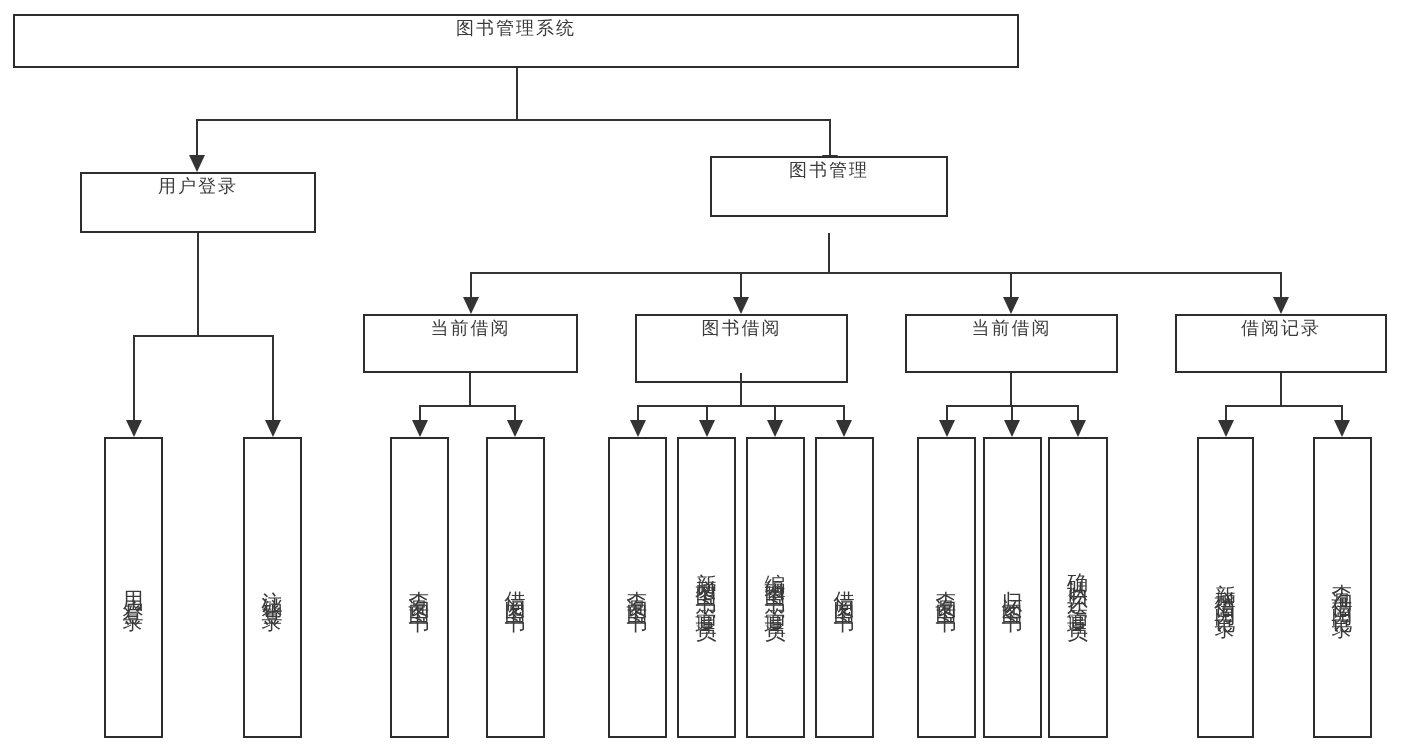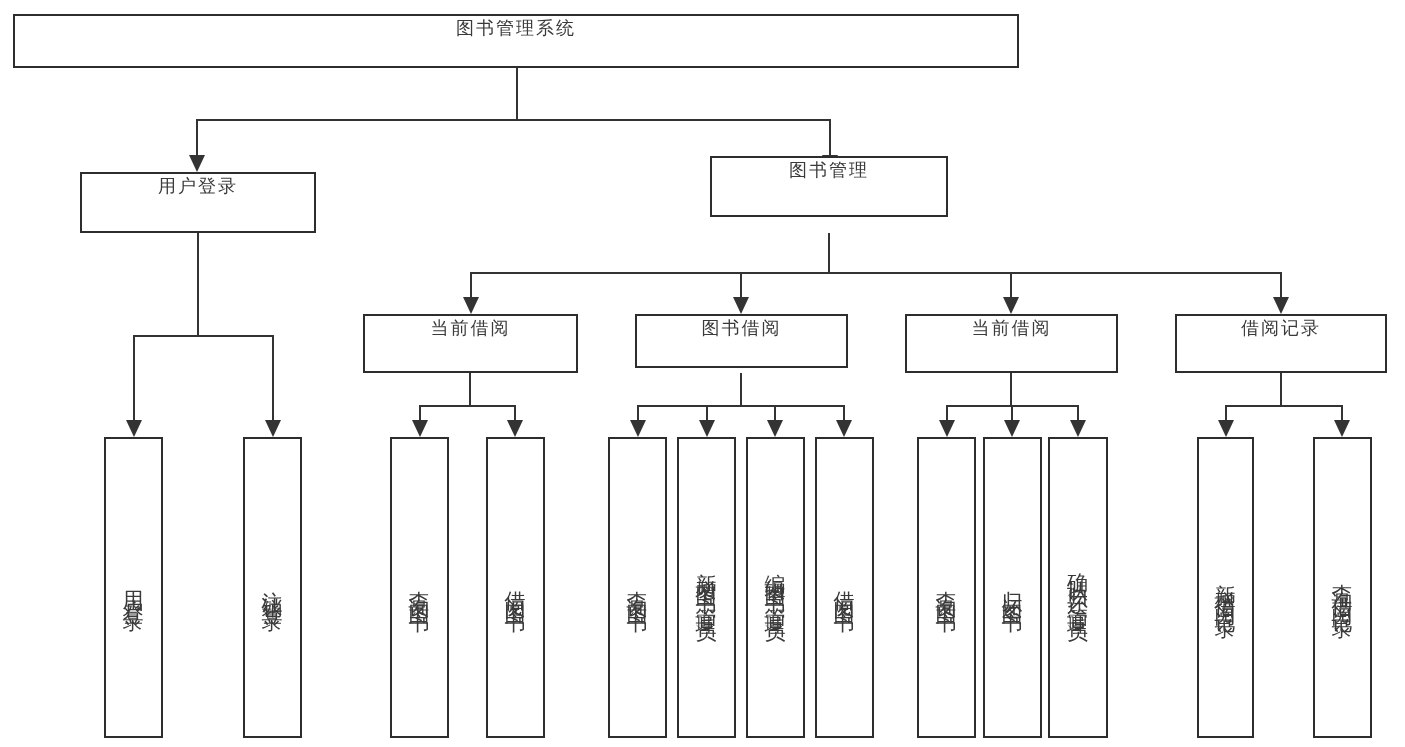--- a/index.html
+++ b/index.html
@@ -81,21 +81,21 @@
   <div class="vline" style="left:740px; top:272px; height:28px;"></div>
   <div class="arrow" style="left:733px; top:297px;"></div>
   <div class="vline" style="left:1010px; top:272px; height:28px;"></div>
   <div class="arrow" style="left:1003px; top:297px;"></div>
   <div class="vline" style="left:1280px; top:272px; height:28px;"></div>
   <div class="arrow" style="left:1273px; top:297px;"></div>
 
   <div class="box" style="left:363px; top:314px; width:215px; height:59px;">
     <span class="lbl">当前借阅</span>
   </div>
-  <div class="box" style="left:635px; top:314px; width:213px; height:54px;">
+  <div class="box" style="left:635px; top:314px; width:213px; height:69px;">
     <span class="lbl">图书借阅</span>
   </div>
   <div class="box" style="left:1175px; top:314px; width:212px; height:59px;">
     <span class="lbl">借阅记录</span>
   </div>
   <div class="box" style="left:905px; top:314px; width:213px; height:59px;">
     <span class="lbl">当前借阅</span>
   </div>
 
   <div class="vline" style="left:469px; top:373px; height:34px;"></div>

